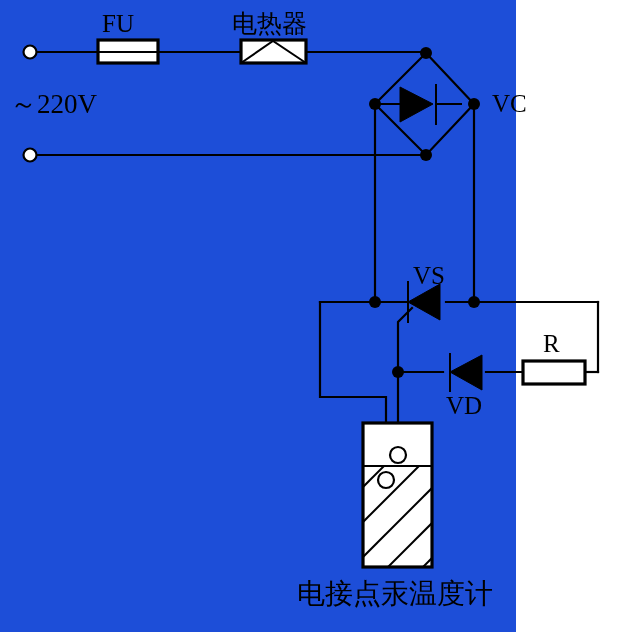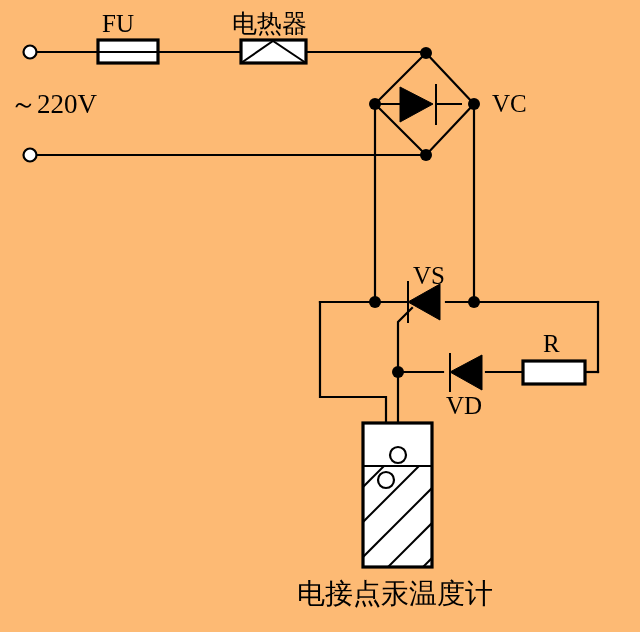--- a/index.html
+++ b/index.html
@@ -8,23 +8,23 @@
     background: #ffffff;
   }
   body {
     width: 640px;
     height: 632px;
     font-family: "Liberation Serif", serif;
     overflow: hidden;
   }
   #diagram-root {
     position: relative;
-    width: 640px;
+    width: 516px;
     height: 632px;
-    background: #fdba74;
+    background: #1d4ed8;
     text-align: center;
   }
   svg#circuit {
     display: block;
     width: 640px;
     height: 632px;
   }
   .wire {
     stroke: #000000;
     stroke-width: 2.2;

